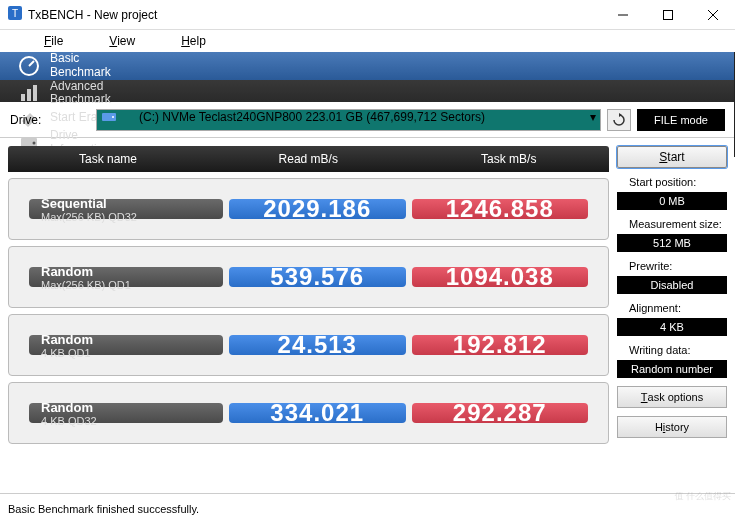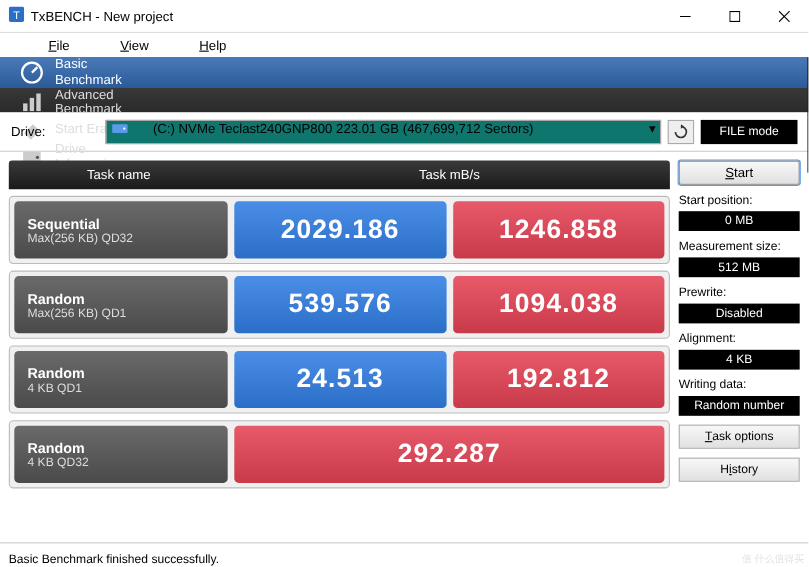--- a/index.html
+++ b/index.html
@@ -22,34 +22,34 @@
 .drive-select { flex: 1; display: flex; gap: 22px; border: 1px solid #aaa; height: 22px; padding: 0 4px; background: #0f766e; cursor: pointer; }
 .drive-select .chev { margin-left: auto; }
 .refresh-btn { width: 24px; height: 22px; border: 1px solid #aaa; display: flex; align-items: center; justify-content: center; cursor: pointer; background: #eee; }
 .mode-btn { width: 88px; height: 22px; background: #000; color: #fff; display: flex; align-items: center; justify-content: center; font-size: 11px; cursor: pointer; }
 .content { display: flex; height: 355px; }
 .main { flex: 1; padding: 8px 8px 0 8px; }
 .table-header { height: 26px; background: linear-gradient(#3a3a3a, #1a1a1a); display: flex; color: #fff; font-size: 12px; border-radius: 3px 3px 0 0; }
 .th { display: flex; align-items: center; justify-content: center; }
 .th1 { width: 200px; }
 .th2, .th3 { flex: 1; }
-.bench-row { display: flex; gap: 6px; margin-top: 6px; height: 62px; padding: 4px; border: 1px solid #bbb; border-radius: 4px; background: #f0f0f0; }
+.bench-row { display: flex; gap: 6px; margin-top: 6px; height: 62px; padding: 20px; border: 1px solid #bbb; border-radius: 4px; background: #f0f0f0; }
 .task-cell { width: 194px; background: linear-gradient(#6a6a6a, #4a4a4a); border-radius: 4px; color: #fff; padding: 8px 12px; display: flex; flex-direction: column; justify-content: center; }
 .task-name { font-weight: bold; font-size: 13px; }
 .task-sub { font-size: 11px; color: #ddd; }
 .val-cell { flex: 1; border-radius: 4px; display: flex; align-items: center; justify-content: center; color: #fff; font-weight: bold; font-size: 24px; font-family: "Arial Black", Arial, sans-serif; letter-spacing: 1px; }
 .val-read { background: linear-gradient(#4a8ee8, #2a6ec8); }
 .val-write { background: linear-gradient(#e85a6a, #c83a4a); }
 .sidebar { width: 118px; padding: 8px 8px 0 0; display: flex; flex-direction: column; gap: 4px; }
 .start-btn { height: 22px; border: 1px solid #888; background: linear-gradient(#f8f8f8, #e0e0e0); display: flex; align-items: center; justify-content: center; cursor: pointer; font-size: 12px; border-radius: 2px; box-shadow: 0 0 0 1px #5a9ae8; }
-.side-label { font-size: 11px; margin-top: 4px; }
+.side-label { font-size: 11px; margin-top: 4px; margin-left: 12px; }
 .side-val { height: 18px; background: #000; color: #fff; display: flex; align-items: center; justify-content: center; font-size: 11px; cursor: pointer; }
 .side-btn { height: 22px; border: 1px solid #aaa; background: linear-gradient(#f8f8f8, #e0e0e0); display: flex; align-items: center; justify-content: center; cursor: pointer; font-size: 11px; margin-top: 4px; }
 .statusbar { height: 22px; border-top: 1px solid #ccc; display: flex; align-items: flex-end; padding: 0 8px; font-size: 11px; }
-.watermark { position: absolute; right: 4px; bottom: 0; opacity: 0.25; font-size: 9px; pointer-events: none; color: #888; }
+.watermark { position: absolute; right: 4px; bottom: 12px; opacity: 0.25; font-size: 9px; pointer-events: none; color: #888; }
 .ul { text-decoration: underline; }
 </style>
 </head>
 <body>
 
 <div class="titlebar">
   <div class="titlebar-left">
     <span>
       <svg width="14" height="14">
           <rect width="14" height="14" fill="#2a6ec8" rx="2"></rect>
@@ -139,20 +139,21 @@
         <path d="M7 0 L7 4 L10 2 Z" fill="#333"></path>
       </svg>
   </div>
   <div class="mode-btn">FILE mode</div>
 </div>
 
 <div class="content">
   <div class="main">
     <div class="table-header">
       <div class="th th1">Task name</div>
+      <div class="th th2">Read mB/s</div>
       <div class="th th3">Task mB/s</div>
     </div>
 
     <div class="bench-row">
       <div class="task-cell">
         <div class="task-name">Sequential</div>
         <div class="task-sub">Max(256 KB) QD32</div>
       </div>
       <div class="val-cell val-read">2029.186</div>
       <div class="val-cell val-write">1246.858</div>
@@ -171,20 +172,21 @@
         <div class="task-sub">4 KB QD1</div>
       </div>
       <div class="val-cell val-read">24.513</div>
       <div class="val-cell val-write">192.812</div>
     </div>
     <div class="bench-row">
       <div class="task-cell">
         <div class="task-name">Random</div>
         <div class="task-sub">4 KB QD32</div>
       </div>
+      <div class="val-cell val-read">334.021</div>
       <div class="val-cell val-write">292.287</div>
     </div>
   </div>
 
   <div class="sidebar">
     <div class="start-btn"><span class="ul">S</span>tart</div>
     <div class="side-label">Start position:</div>
     <div class="side-val">0 MB</div>
     <div class="side-label">Measurement size:</div>
     <div class="side-val">512 MB</div>

